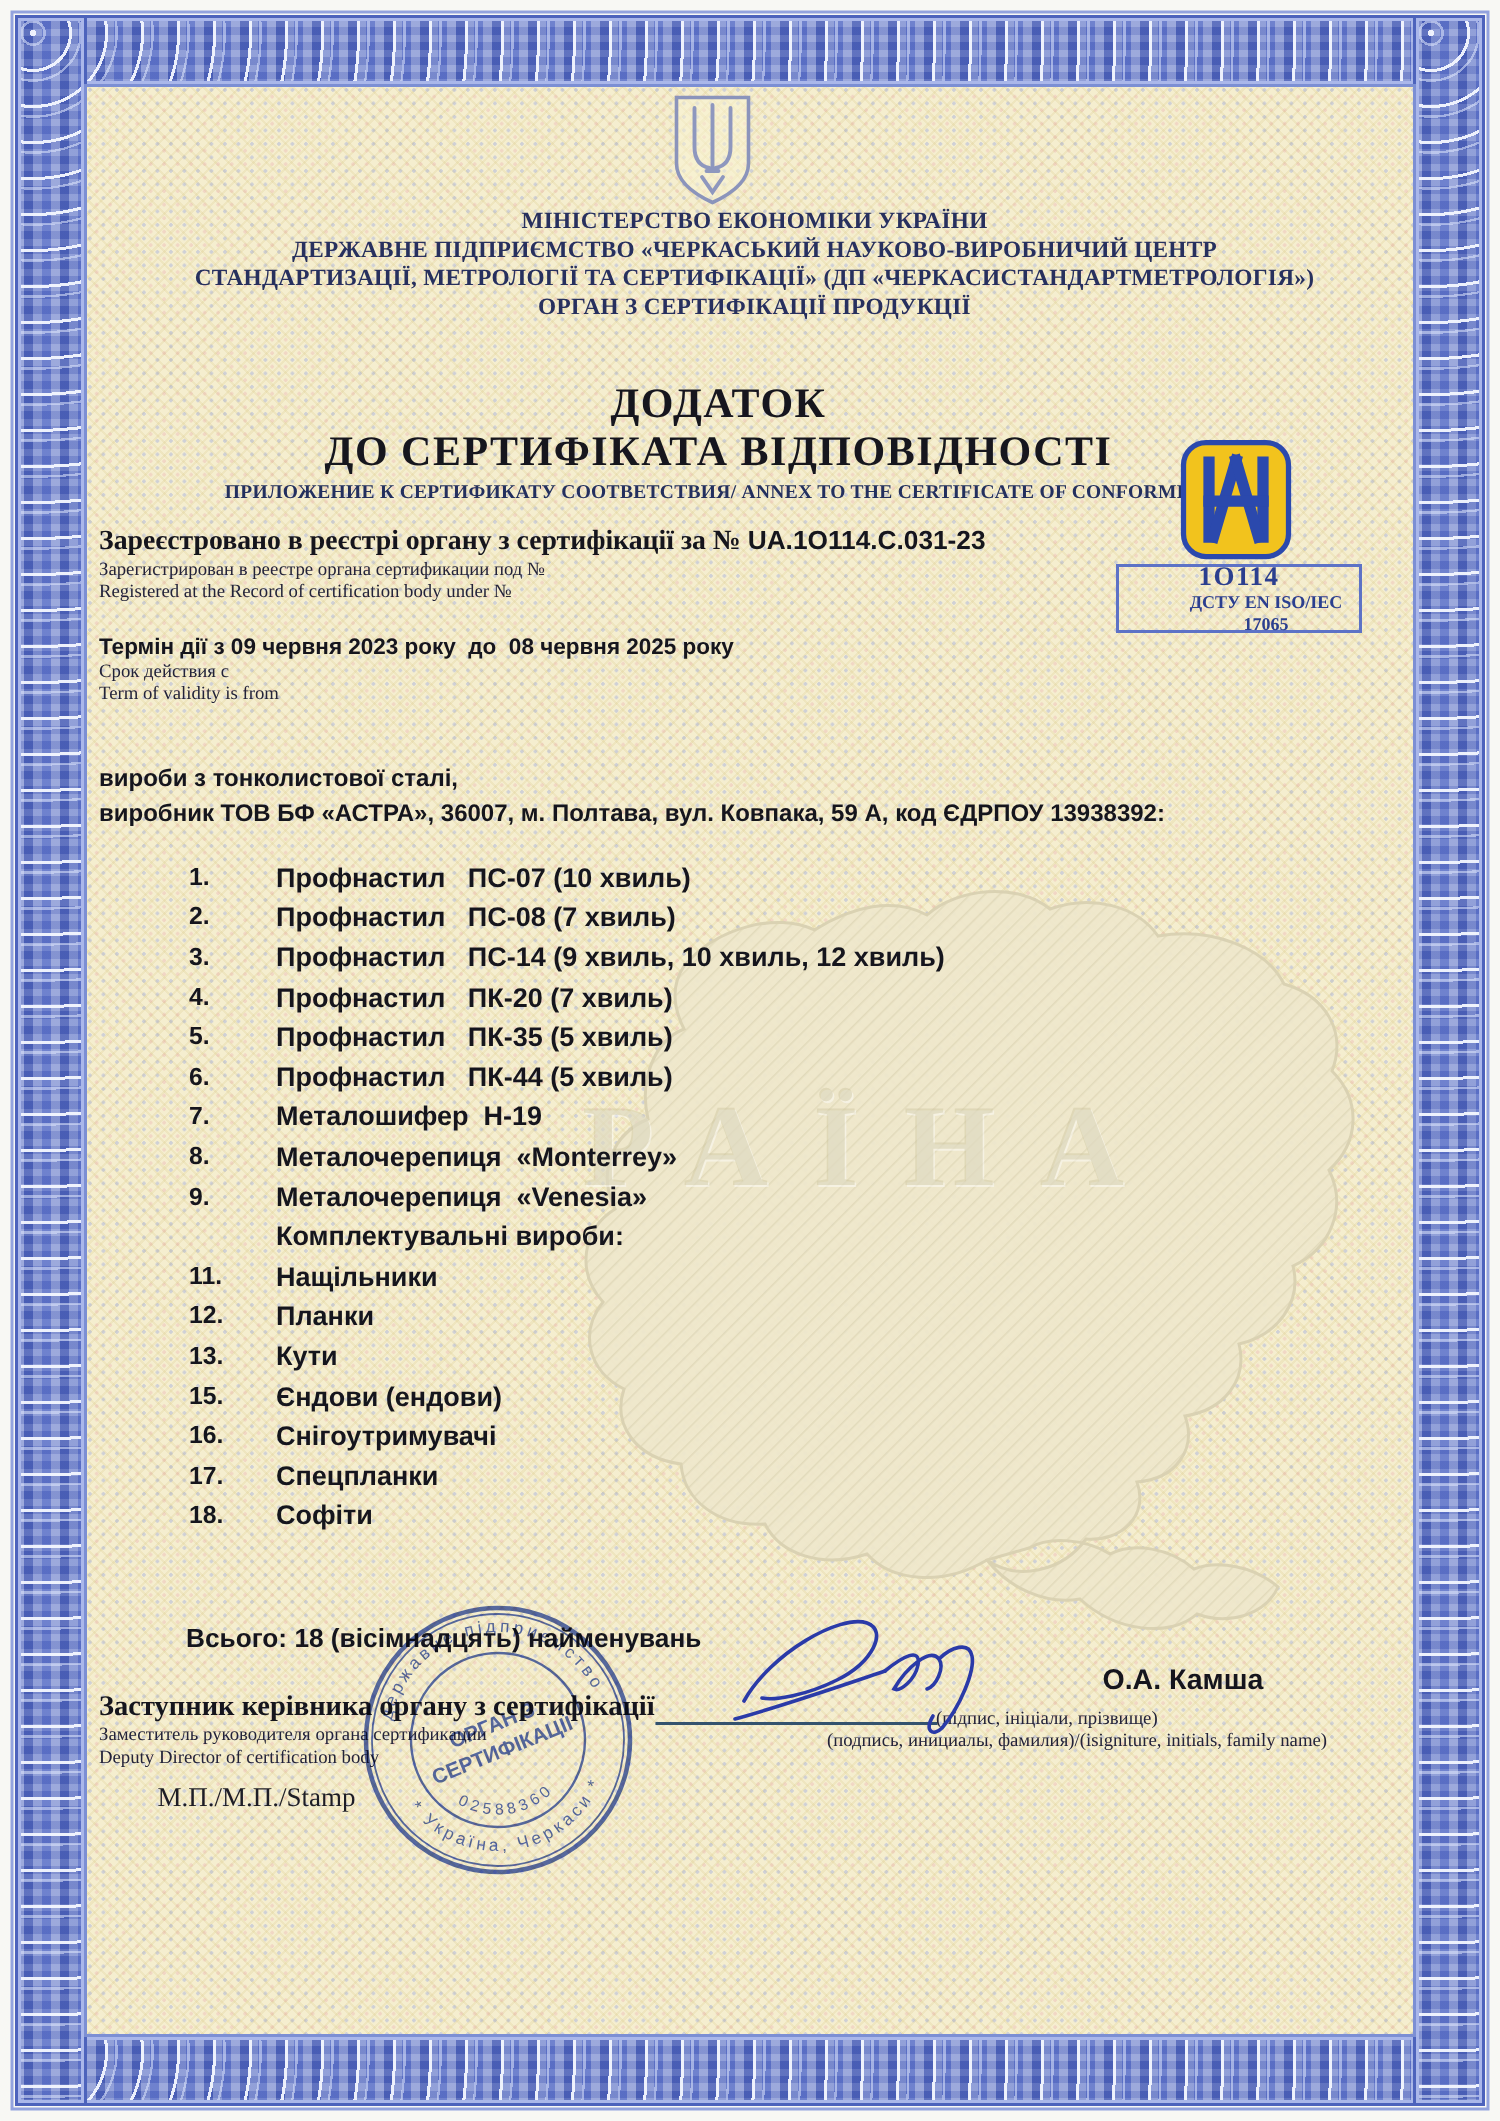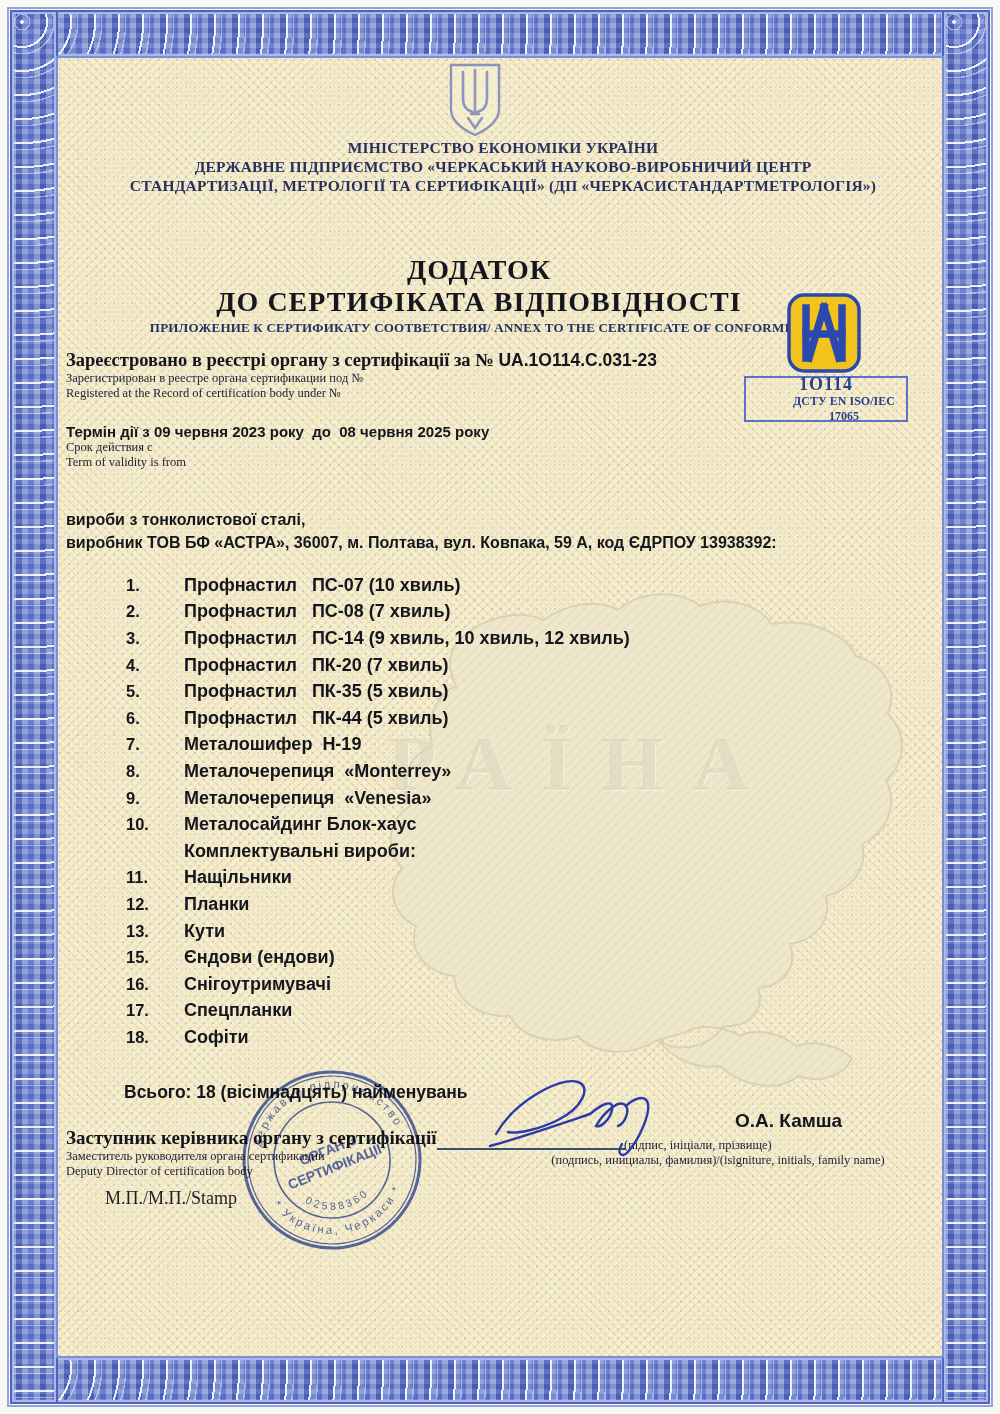--- a/index.html
+++ b/index.html
@@ -120,20 +120,21 @@
         <path d="M41,10 V36 Q41,48 31,50"></path>
         <path d="M22,56 L29,66 L36,56"></path>
         <path d="M25,52 H33"></path>
       </g>
     </svg>
 
     <div class="abs org-header">
       <div>МІНІСТЕРСТВО ЕКОНОМІКИ УКРАЇНИ</div>
       <div>ДЕРЖАВНЕ ПІДПРИЄМСТВО «ЧЕРКАСЬКИЙ НАУКОВО-ВИРОБНИЧИЙ ЦЕНТР</div>
       <div>СТАНДАРТИЗАЦІЇ, МЕТРОЛОГІЇ ТА СЕРТИФІКАЦІЇ» (ДП «ЧЕРКАСИСТАНДАРТМЕТРОЛОГІЯ»)</div>
+      <div>ОРГАН З СЕРТИФІКАЦІЇ ПРОДУКЦІЇ</div>
     </div>
 
     <div class="abs title-block">
       <div class="title-1">ДОДАТОК</div>
       <div class="title-2">ДО СЕРТИФІКАТА ВІДПОВІДНОСТІ</div>
       <div class="title-sub">ПРИЛОЖЕНИЕ К СЕРТИФИКАТУ СООТВЕТСТВИЯ/ ANNEX TO THE CERTIFICATE OF CONFORMITY</div>
     </div>
 
     <svg class="abs logo-box" width="76" height="82" viewBox="0 0 76 82">
       <rect x="3" y="3" width="70" height="76" rx="15" fill="#f2c31d" stroke="#2b49ad" stroke-width="3.5"></rect>
@@ -199,24 +200,20 @@
           <span class="num">7.</span>
           <span class="label">Металошифер  Н-19</span>
         </div>
         <div class="row">
           <span class="num">8.</span>
           <span class="label">Металочерепиця  «Monterrey»</span>
         </div>
         <div class="row">
           <span class="num">9.</span>
           <span class="label">Металочерепиця  «Venesia»</span>
-        </div>
-        <div class="row">
-          <span class="num">10.</span>
-          <span class="label">Металосайдинг Блок-хаус</span>
         </div>
         <div class="row">
           <span class="num"></span>
           <span class="label">Комплектувальні вироби:</span>
         </div>
         <div class="row">
           <span class="num">11.</span>
           <span class="label">Нащільники</span>
         </div>
         <div class="row">

